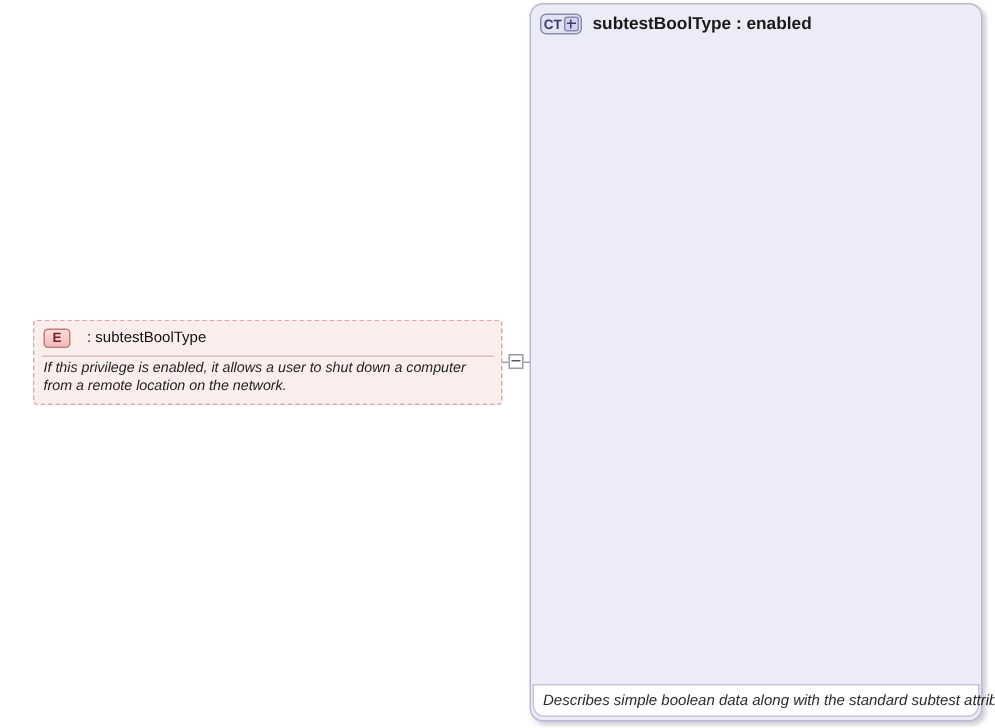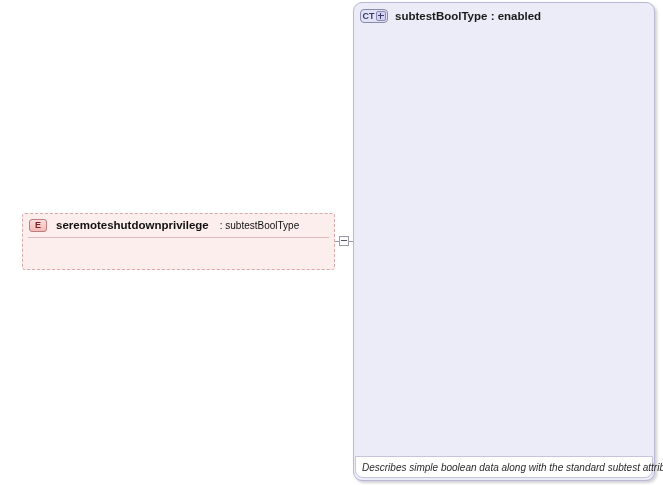--- a/index.html
+++ b/index.html
@@ -199,24 +199,24 @@
   }
 </style>
 </head>
 <body>
 
 <div id="cardinality">0..1</div>
 
 <div id="elem-box">
   <div id="elem-head">
     <span class="badge badge-e">E</span>
-    <span id="elem-name">seremoteshutdownprivilege</span>
     <span id="elem-type">: subtestBoolType</span>
   </div>
   <div id="elem-sep"></div>
+  <div id="elem-doc">If this privilege is enabled, it allows a user to shut down a computer from a remote location on the network.</div>
 </div>
 
 <div class="link" style="left:335px; top:241px; width:4px; height:1px;"></div>
 <div id="stub-box"></div>
 <div id="stub-minus"></div>
 <div class="link" style="left:349px; top:241px; width:34px; height:1px;"></div>
 
 <div id="ct-box">
   <div id="ct-header">
     <span class="badge badge-ct">

